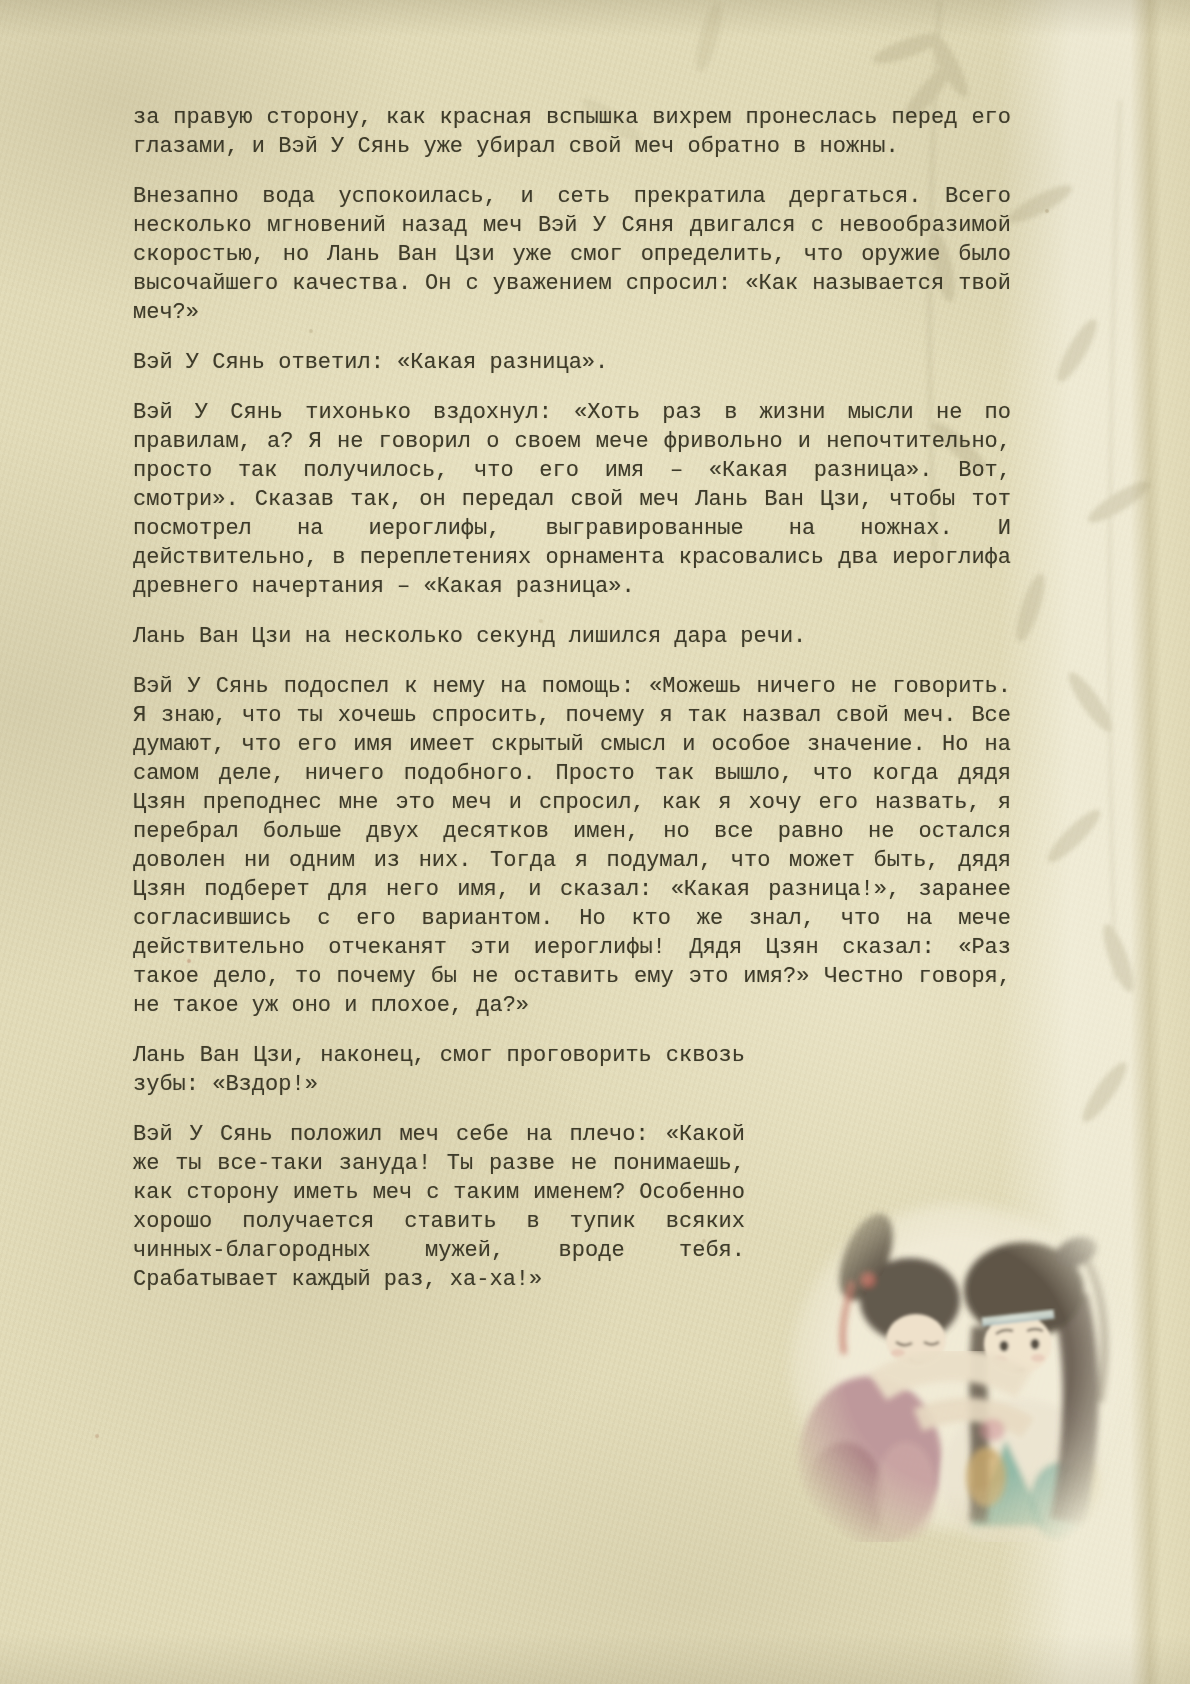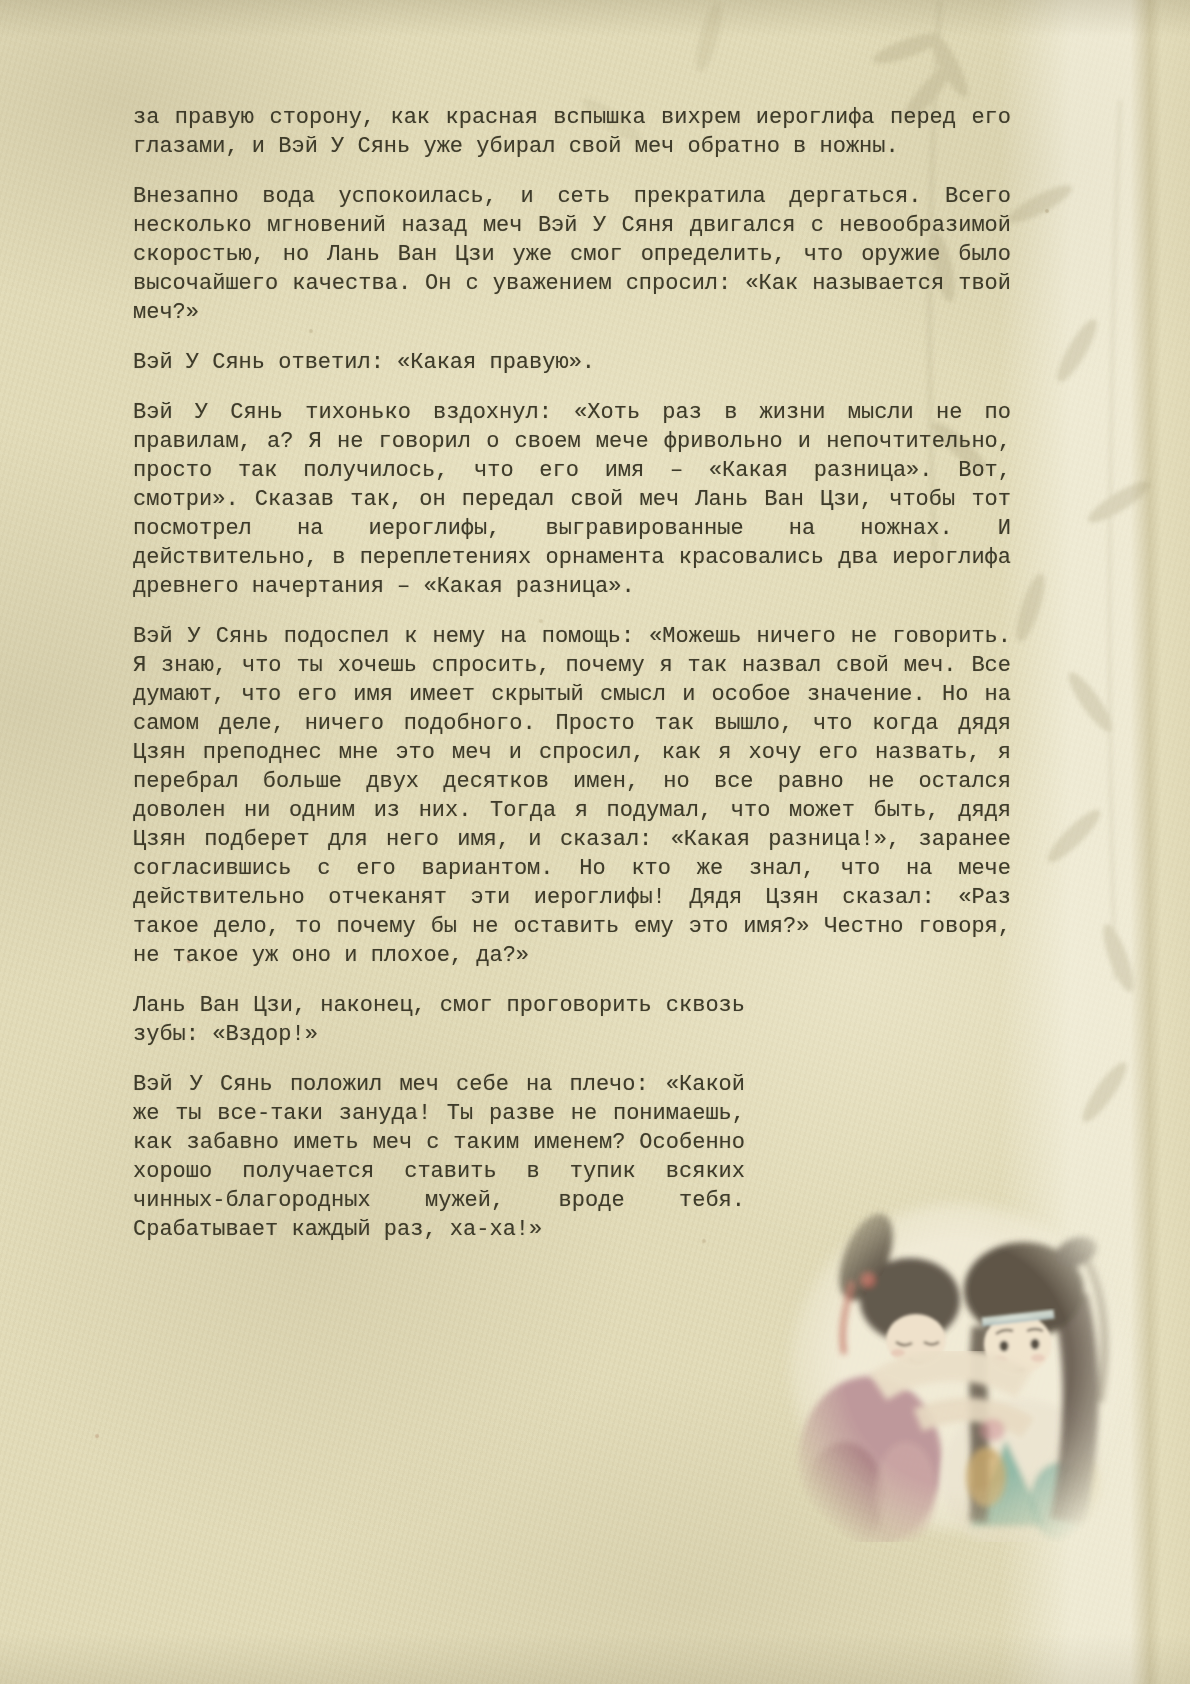--- a/index.html
+++ b/index.html
@@ -109,27 +109,28 @@
       <use href="#leaf" transform="translate(1130,990) rotate(-20)"></use>
       <use href="#leaf" transform="translate(1085,1120) rotate(35)"></use>
       <use href="#leaf" transform="translate(700,70) rotate(15)" opacity="0.6"></use>
       <use href="#leaf" transform="translate(640,140) rotate(-55)" opacity="0.5"></use>
     </g>
   </svg>
 
   <div class="speckles"></div>
 
   <div class="text-column">
-    <p>за правую сторону, как красная вспышка вихрем иероглифа перед его глазами, и Вэй У Сянь уже убирал свой меч обратно в ножны.</p>
+    <p>за правую сторону, как красная вспышка вихрем пронеслась перед его глазами, и Вэй У Сянь уже убирал свой меч обратно в ножны.</p>
     <p>Внезапно вода успокоилась, и сеть прекратила дергаться. Всего несколько мгновений назад меч Вэй У Сяня двигался с невообразимой скоростью, но Лань Ван Цзи уже смог определить, что оружие было высочайшего качества. Он с уважением спросил: «Как называется твой меч?»</p>
-    <p>Вэй У Сянь ответил: «Какая правую».</p>
+    <p>Вэй У Сянь ответил: «Какая разница».</p>
     <p>Вэй У Сянь тихонько вздохнул: «Хоть раз в жизни мысли не по правилам, а? Я не говорил о своем мече фривольно и непочтительно, просто так получилось, что его имя – «Какая разница». Вот, смотри». Сказав так, он передал свой меч Лань Ван Цзи, чтобы тот посмотрел на иероглифы, выгравированные на ножнах. И действительно, в переплетениях орнамента красовались два иероглифа древнего начертания – «Какая разница».</p>
+    <p>Лань Ван Цзи на несколько секунд лишился дара речи.</p>
     <p>Вэй У Сянь подоспел к нему на помощь: «Можешь ничего не говорить. Я знаю, что ты хочешь спросить, почему я так назвал свой меч. Все думают, что его имя имеет скрытый смысл и особое значение. Но на самом деле, ничего подобного. Просто так вышло, что когда дядя Цзян преподнес мне это меч и спросил, как я хочу его назвать, я перебрал больше двух десятков имен, но все равно не остался доволен ни одним из них. Тогда я подумал, что может быть, дядя Цзян подберет для него имя, и сказал: «Какая разница!», заранее согласившись с его вариантом. Но кто же знал, что на мече действительно отчеканят эти иероглифы! Дядя Цзян сказал: «Раз такое дело, то почему бы не оставить ему это имя?» Честно говоря, не такое уж оно и плохое, да?»</p>
     <p class="narrow">Лань Ван Цзи, наконец, смог проговорить сквозь зубы: «Вздор!»</p>
-    <p class="narrow">Вэй У Сянь положил меч себе на плечо: «Какой же ты все-таки зануда! Ты разве не понимаешь, как забавно иметь меч с таким именем? Особенно хорошо получается ставить в тупик всяких чинных-благородных мужей, вроде тебя. Срабатывает каждый раз, ха-ха!»</p>
+    <p class="narrow">Вэй У Сянь положил меч себе на плечо: «Какой же ты все-таки зануда! Ты разве не понимаешь, как сторону иметь меч с таким именем? Особенно хорошо получается ставить в тупик всяких чинных-благородных мужей, вроде тебя. Срабатывает каждый раз, ха-ха!»</p>
   </div>
 
   <div class="illustration">
     <svg width="360" height="370" viewBox="0 0 360 370" xmlns="http://www.w3.org/2000/svg" aria-hidden="true">
       <defs>
         <filter id="b3">
             <feGaussianBlur stdDeviation="3"></feGaussianBlur>
           </filter>
         <filter id="b6">
             <feGaussianBlur stdDeviation="7"></feGaussianBlur>

